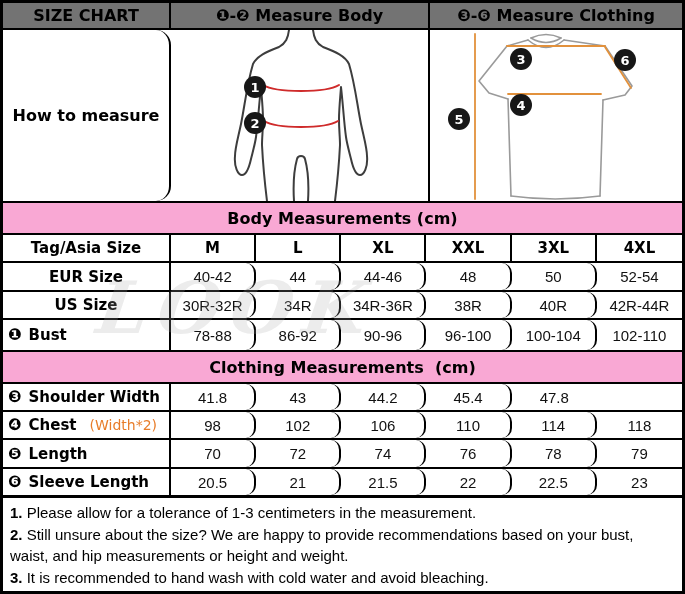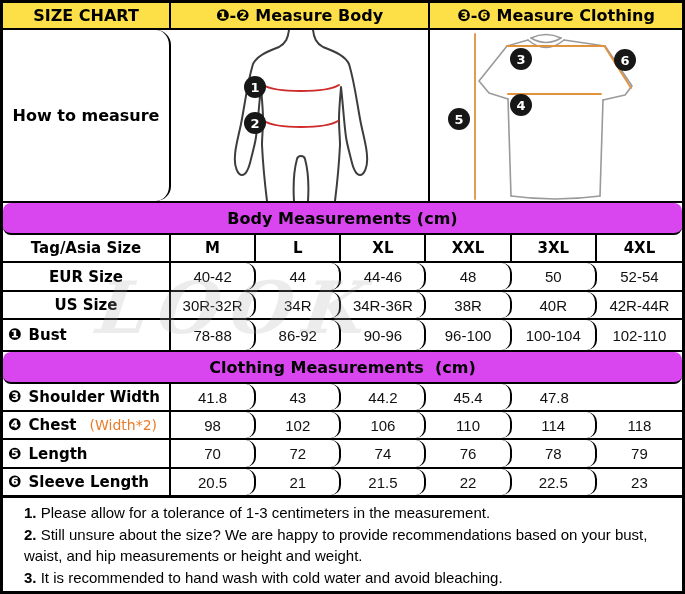--- a/index.html
+++ b/index.html
@@ -7,34 +7,34 @@
     width:685px;height:594px;box-sizing:border-box;border:3px solid #000;
     background:#fff;font-family:"DejaVu Sans",sans-serif;color:#000;
     display:flex;flex-direction:column;position:relative;overflow:hidden;
   }
   .row{display:grid;border-bottom:2px solid #000;flex:0 0 auto;}
   .row.top3{grid-template-columns:168px 259px 1fr;}
   .row.t7{grid-template-columns:168px repeat(6,1fr);}
   .cell{display:flex;align-items:center;justify-content:center;box-sizing:border-box;
         border-right:2px solid #000;overflow:hidden;}
   .cell:last-child{border-right:none;}
-  .hdr{background:#fde047;font-weight:bold;font-size:16px;}
-  .band{background:#d946ef;font-weight:bold;font-size:16px;display:flex;
+  .hdr{background:#737373;font-weight:bold;font-size:16px;}
+  .band{background:#f9a8d4;font-weight:bold;font-size:16px;display:flex;
         align-items:center;justify-content:center;border-bottom:2px solid #000;
-        flex:0 0 auto;white-space:pre;border-radius:8px;}
+        flex:0 0 auto;white-space:pre;}
   .colhead{font-weight:bold;font-size:15px;}
   .lab{font-weight:bold;font-size:15px;}
   .lab-left{justify-content:flex-start;padding-left:5px;gap:7px;}
   .val{font-family:"Liberation Sans",sans-serif;font-size:15px;color:#111;border-radius:10px;}
   .mk{font-family:"DejaVu Sans",sans-serif;font-size:16px;line-height:1;}
   .note-orange{color:#e87d2a;font-weight:normal;font-size:14px;margin-left:6px;}
   .howto-label{font-size:16px;font-weight:bold;border-radius:15px;}
   .diagram-cell{padding:0;align-items:flex-start;}
   .notes{flex:1 1 auto;padding:4px 7px 0 7px;font-family:"Liberation Sans",sans-serif;
-         font-size:15px;line-height:21.5px;margin-left:14px;}
+         font-size:15px;line-height:21.5px;}
   .notes b{font-family:"Liberation Sans",sans-serif;}
   .watermark{
     position:absolute;left:95px;top:262px;z-index:5;pointer-events:none;
     font-style:italic;font-weight:bold;font-size:72px;letter-spacing:10px;
     color:rgba(170,170,170,0.22);transform:skewX(-8deg);
     font-family:"DejaVu Serif",serif;user-select:none;
   }
   svg{display:block;}
 </style>
 </head>

